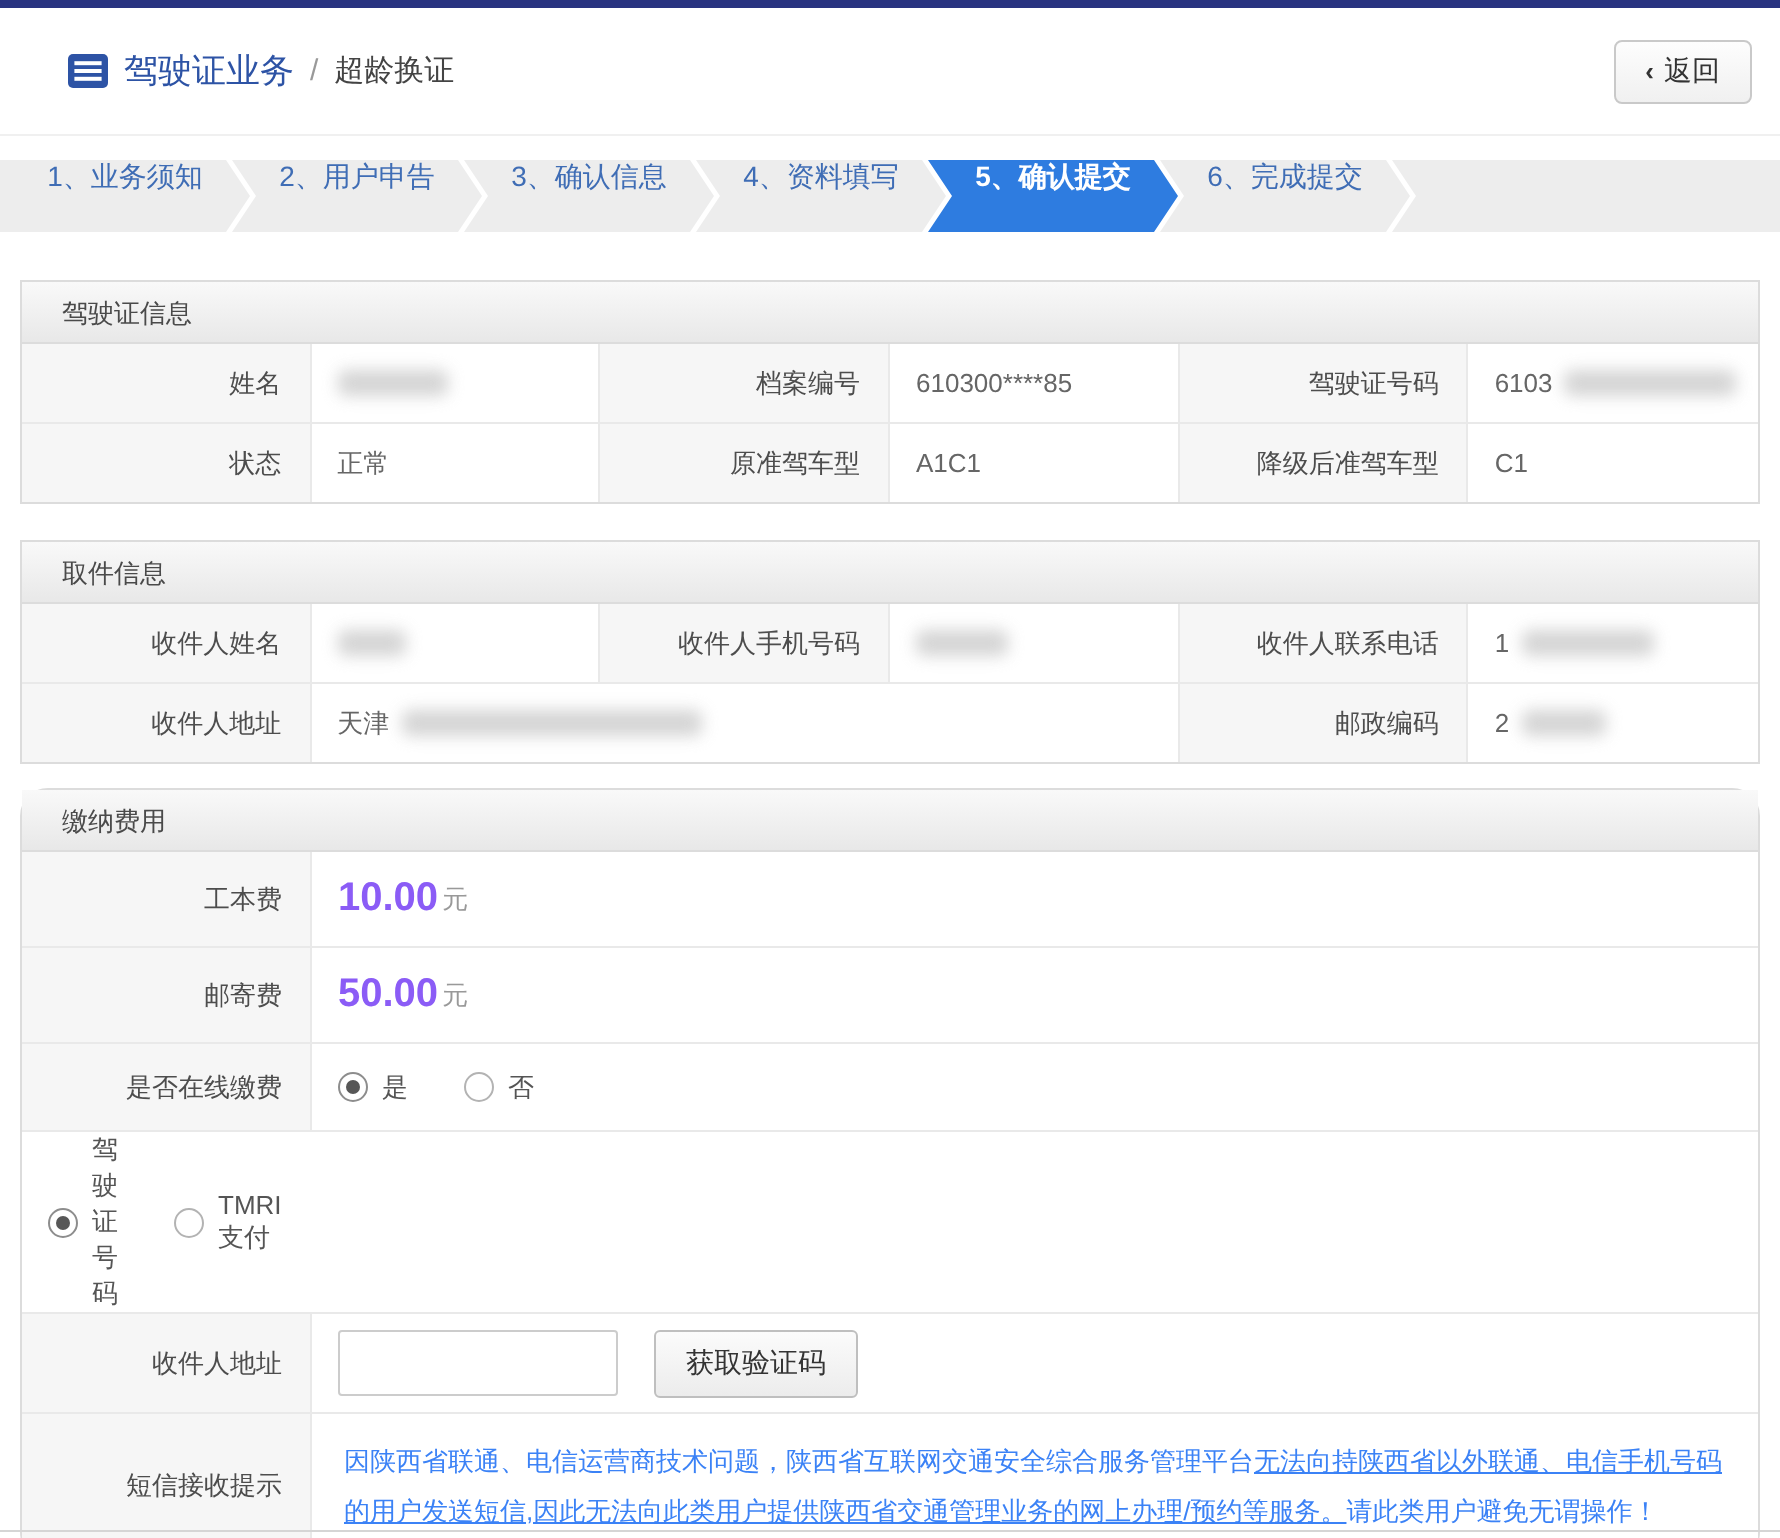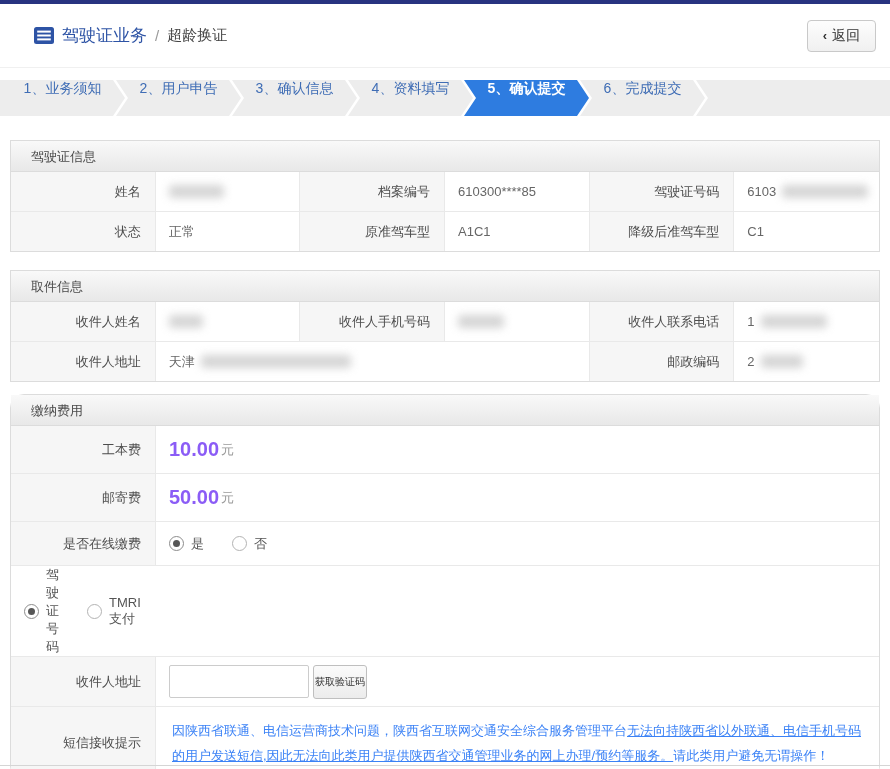--- a/index.html
+++ b/index.html
@@ -97,24 +97,24 @@
     width: 7px; height: 7px; border-radius: 50%; background: #575757;
   }
   .radio-item { display: inline-flex; align-items: center; margin-right: 28px; cursor: pointer; }
   .radio-text { color: #555; font-size: 13px; }
   
   .code-input {
     width: 140px; height: 33px; border: 1px solid #ccc; border-radius: 2px;
     padding: 0 8px; font-size: 14px; font-family: inherit; color: #333; background: #fff;
   }
   .get-code {
-    margin-left: 4px; height: 34px; padding: 0 1px;
+    margin-left: 18px; height: 34px; padding: 0 15px;
     background: linear-gradient(#fbfbfb, #ececec);
     border: 1px solid #bfbfbf; border-radius: 3px;
-    font-size: 10px; color: #333; cursor: pointer; font-family: inherit;
+    font-size: 14px; color: #333; cursor: pointer; font-family: inherit;
   }
   
   .notice-cell { display: block; padding: 11px 16px; min-height: 70px; }
   .notice { color: #3b82f6; font-size: 13px; line-height: 25px; }
   .notice .u { text-decoration: underline; }
   
   .footer { display: flex; justify-content: flex-end; gap: 12px; padding: 17px 24px 0 0; }
   .btn-blue {
     background: #4a90e2; color: #fff; border: 1px solid #3f83d6;
     border-radius: 4px; padding: 7px 17px; font-size: 14px; cursor: pointer;

